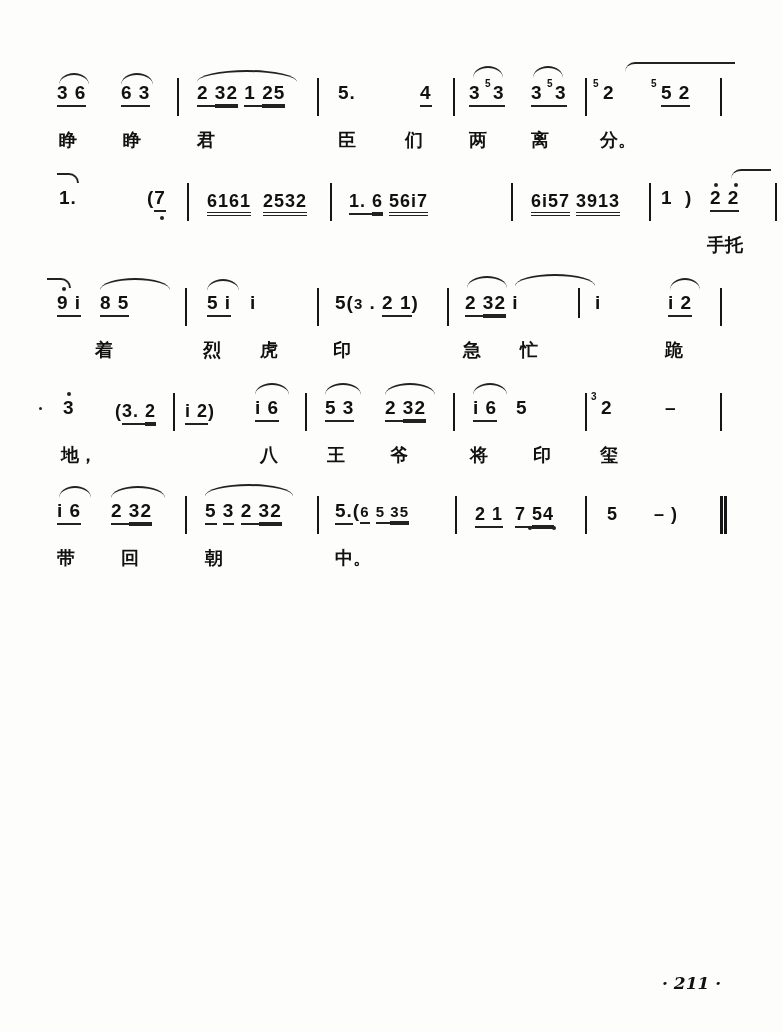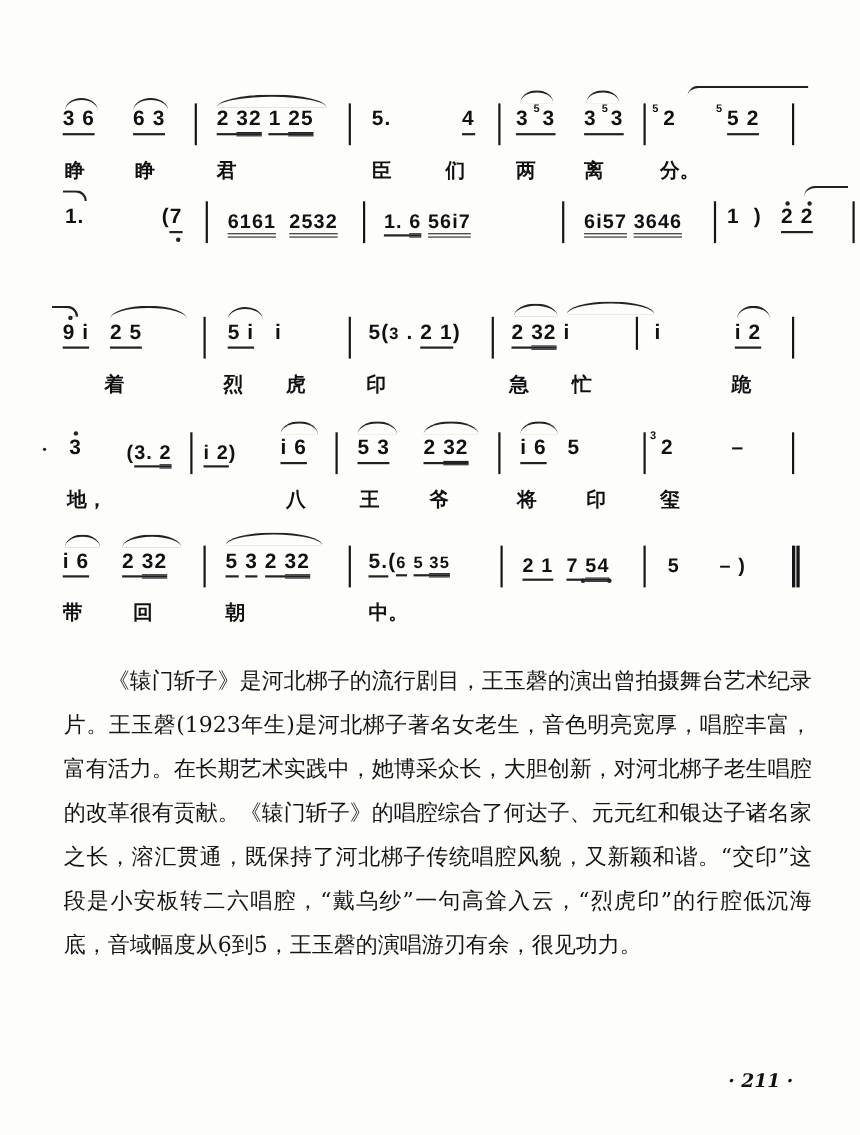--- a/index.html
+++ b/index.html
@@ -40,21 +40,21 @@
     position: absolute; left: 662px; top: 973px; font-family: "DejaVu Serif", serif;
     font-style: italic; font-weight: bold; font-size: 17px;
   }
   .dot { position: absolute; width: 4px; height: 4px; border-radius: 50%; background: #222; }
 </style>
 </head>
 <body>
 
 <div class="page">
 
-  <div class="system" style="top:76px;text-align:right;">
+  <div class="system" style="top:60px;text-align:right;">
     <div class="staff">
       <span class="slur" style="left:4px;top:13px;width:30px;"></span>
       <span class="note" style="left:2px;"><span class="u1">3 6</span></span>
       <span class="slur" style="left:66px;top:13px;width:32px;"></span>
       <span class="note" style="left:66px;"><span class="u1">6 3</span></span>
       <span class="bar" style="left:122px;"></span>
       <span class="slur" style="left:142px;top:10px;width:100px;"></span>
       <span class="note" style="left:142px;"><span class="u1">2 <span class="u2">32</span></span> <span class="u1">1 <span class="u2">25</span></span></span>
       <span class="bar" style="left:262px;"></span>
       <span class="note" style="left:283px;">5.</span>
@@ -90,36 +90,39 @@
     <div class="staff">
       <span class="slur" style="left:2px;top:8px;width:20px;border-radius:0 10px 0 0;border-right:2px solid #222;height:8px;"></span>
       <span class="note" style="left:4px;">1.</span>
       <span class="note" style="left:92px;">(<span class="u1">7</span></span>
       <span class="dot" style="left:105px;top:51px;"></span>
       <span class="bar" style="left:132px;"></span>
       <span class="note small" style="left:152px;"><span class="u2">6161</span>  <span class="u2">2532</span></span>
       <span class="bar" style="left:275px;"></span>
       <span class="note small" style="left:294px;"><span class="u1">1. <span class="u2">6</span></span> <span class="u2">56i7</span></span>
       <span class="bar" style="left:456px;"></span>
-      <span class="note small" style="left:476px;"><span class="u2">6i57</span> <span class="u2">3646</span></span>
+      <span class="note small" style="left:476px;"><span class="u2">6i57</span> <span class="u2">3913</span></span>
       <span class="bar" style="left:594px;"></span>
       <span class="note" style="left:606px;">1  )</span>
       <span class="note" style="left:655px;"><span class="u1">2 2</span></span>
       <span class="dot" style="left:659px;top:18px;"></span>
       <span class="dot" style="left:679px;top:18px;"></span>
       <span class="slur" style="left:676px;top:4px;width:40px;border-radius:10px 0 0 0;"></span>
       <span class="bar" style="left:720px;"></span>
     </div>
+    <div class="lyrics">
+      <span class="lyric" style="left:652px;">手托</span>
+    </div>
   </div>
 
   <div class="system" style="top:270px;">
     <div class="staff">
       <span class="slur" style="left:-8px;top:8px;width:22px;border-radius:0 10px 0 0;border-right:2px solid #222;height:8px;"></span>
       <span class="slur" style="left:45px;top:8px;width:70px;"></span>
-      <span class="note" style="left:2px;"><span class="u1">9 i</span>   <span class="u1">2 5</span></span>
+      <span class="note" style="left:2px;"><span class="u1">9 i</span>   <span class="u1">8 5</span></span>
       <span class="dot" style="left:7px;top:17px;"></span>
       <span class="bar" style="left:130px;"></span>
       <span class="slur" style="left:152px;top:9px;width:32px;"></span>
       <span class="note" style="left:152px;"><span class="u1">5 i</span>   i</span>
       <span class="bar" style="left:262px;"></span>
       <span class="note" style="left:280px;">5(<span style="font-size:15px;">3</span> . <span class="u1">2 1</span>)</span>
       <span class="bar" style="left:392px;"></span>
       <span class="slur" style="left:412px;top:6px;width:40px;"></span>
       <span class="note" style="left:410px;"><span class="u1">2 <span class="u2">32</span></span> i</span>
       <span class="slur" style="left:460px;top:4px;width:80px;"></span>
@@ -195,18 +198,15 @@
       <span class="bar double" style="left:665px;"></span>
     </div>
     <div class="lyrics">
       <span class="lyric" style="left:2px;">带</span>
       <span class="lyric" style="left:66px;">回</span>
       <span class="lyric" style="left:150px;">朝</span>
       <span class="lyric" style="left:280px;">中。</span>
     </div>
   </div>
 
-  <div class="prose">
-    <p>《辕门斩子》是河北梆子的流行剧目，王玉磬的演出曾拍摄舞台艺术纪录片。王玉磬(1923年生)是河北梆子著名女老生，音色明亮宽厚，唱腔丰富，富有活力。在长期艺术实践中，她博采众长，大胆创新，对河北梆子老生唱腔的改革很有贡献。《辕门斩子》的唱腔综合了何达子、元元红和银达子诸名家之长，溶汇贯通，既保持了河北梆子传统唱腔风貌，又新颖和谐。“交印”这段是小安板转二六唱腔，“戴乌纱”一句高耸入云，“烈虎印”的行腔低沉海底，音域幅度从6̣到5̇，王玉磬的演唱游刃有余，很见功力。</p>
-  </div>
 
   <div class="page-number">· 211 ·</div>
 </div>
 
 </body></html>

